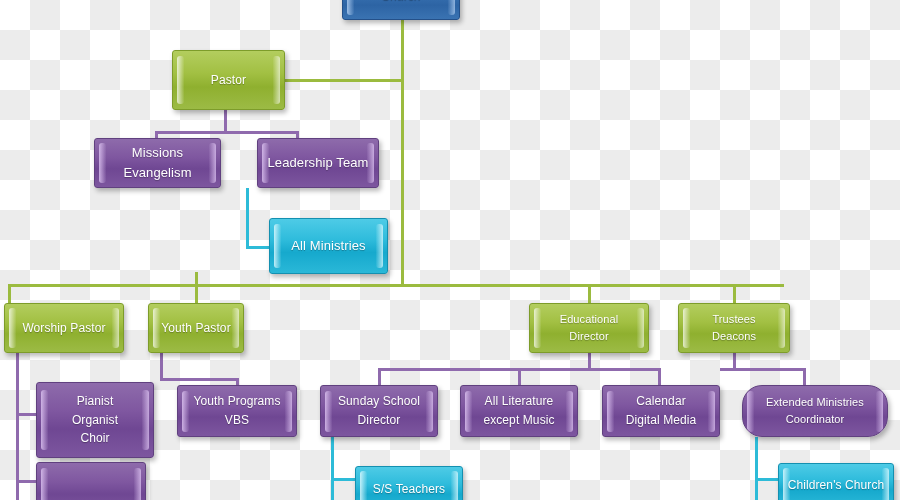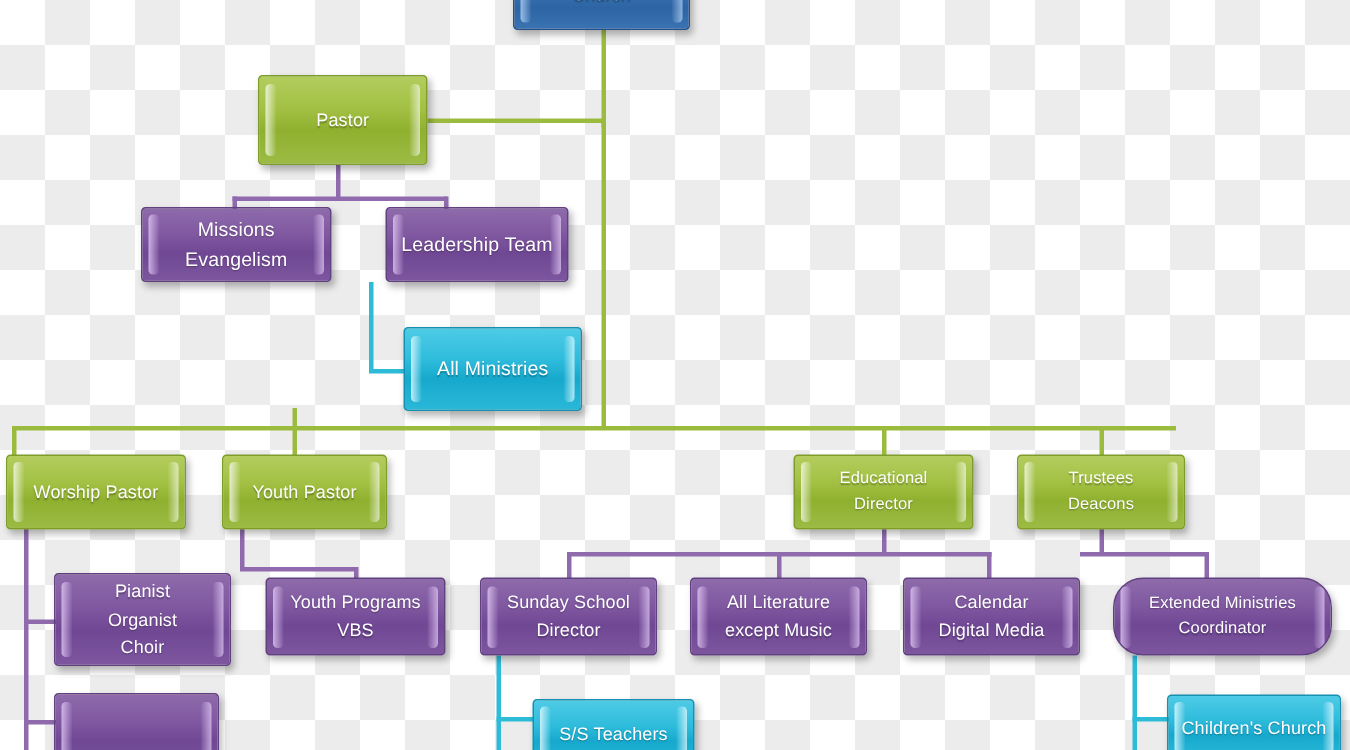--- a/index.html
+++ b/index.html
@@ -193,35 +193,35 @@
   </div>
 
   <div class="node cyan-node" style="left:269px; top:218px; width:119px; height:56px; font-size:13px;">
     <span class="lbl">All Ministries</span>
   </div>
 
   <div class="node green-node" style="left:4px; top:303px; width:120px; height:50px; font-size:12px;">
     <span class="lbl">Worship Pastor</span>
   </div>
 
-  <div class="node green-node" style="left:148px; top:303px; width:110px; height:50px; font-size:12px;justify-content:center;">
+  <div class="node green-node" style="left:148px; top:303px; width:96px; height:50px; font-size:12px;justify-content:center;">
     <span class="lbl">Youth Pastor</span>
   </div>
 
   <div class="node green-node" style="left:529px; top:303px; width:120px; height:50px; font-size:11px;">
     <span class="lbl">Educational</span>
     <span class="lbl">Director</span>
   </div>
 
   <div class="node green-node" style="left:678px; top:303px; width:112px; height:50px; font-size:11px;">
     <span class="lbl">Trustees</span>
     <span class="lbl">Deacons</span>
   </div>
 
-  <div class="node purple-node" style="left:36px; top:382px; width:118px; height:62px; font-size:12px;">
+  <div class="node purple-node" style="left:36px; top:382px; width:118px; height:76px; font-size:12px;">
     <span class="lbl">Pianist</span>
     <span class="lbl">Organist</span>
     <span class="lbl">Choir</span>
   </div>
 
   <div class="node purple-node" style="left:177px; top:385px; width:120px; height:52px; font-size:12px;text-align:center;">
     <span class="lbl">Youth Programs</span>
     <span class="lbl">VBS</span>
   </div>
 

